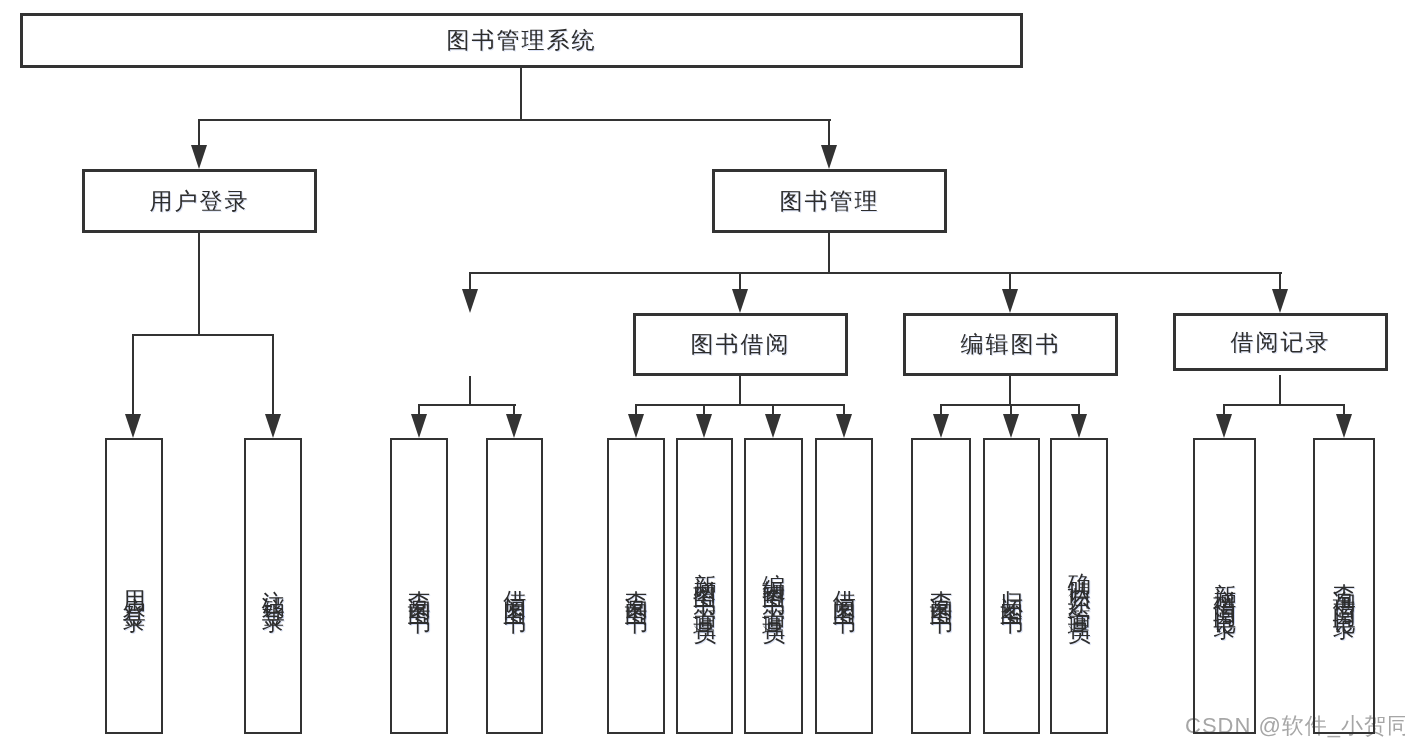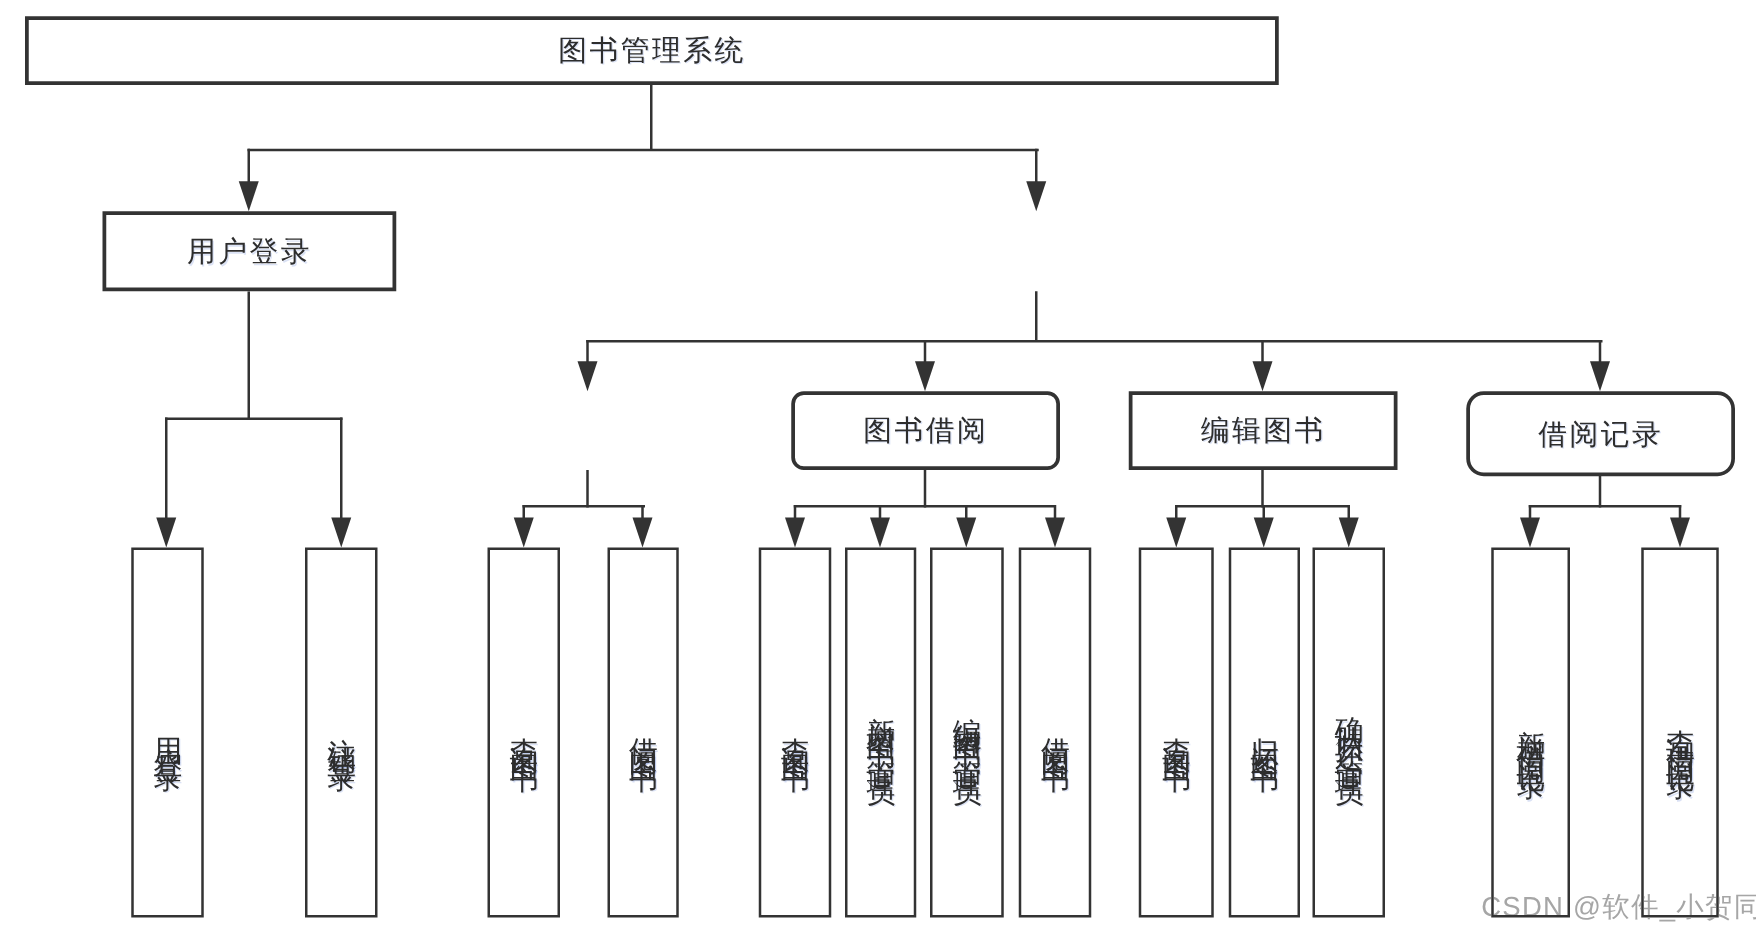--- a/index.html
+++ b/index.html
@@ -36,31 +36,34 @@
 <div class="canvas">
 
   <div class="box" style="left:20px;top:13px;width:1003px;height:55px;">
     <span>图书管理系统</span>
   </div>
 
   <div class="box" style="left:82px;top:169px;width:235px;height:64px;">
     <span>用户登录</span>
   </div>
 
+  <div class="box" style="left:712px;top:169px;width:235px;height:64px;">
+    <span>图书管理</span>
+  </div>
 
 
-  <div class="box" style="left:633px;top:313px;width:215px;height:63px;border-radius:10px;">
+  <div class="box" style="left:633px;top:313px;width:215px;height:63px;">
     <span>图书借阅</span>
   </div>
 
   <div class="box" style="left:903px;top:313px;width:215px;height:63px;">
     <span>编辑图书</span>
   </div>
 
-  <div class="box" style="left:1173px;top:313px;width:215px;height:68px;border-radius:14px;">
+  <div class="box" style="left:1173px;top:313px;width:215px;height:58px;">
     <span>借阅记录</span>
   </div>
 
   <div class="box leaf" style="left:105px;top:438px;width:58px;height:296px;">
     <span class="vlabel">用户登录</span>
   </div>
 
   <div class="box leaf" style="left:244px;top:438px;width:58px;height:296px;">
     <span class="vlabel">注销登录</span>
   </div>

